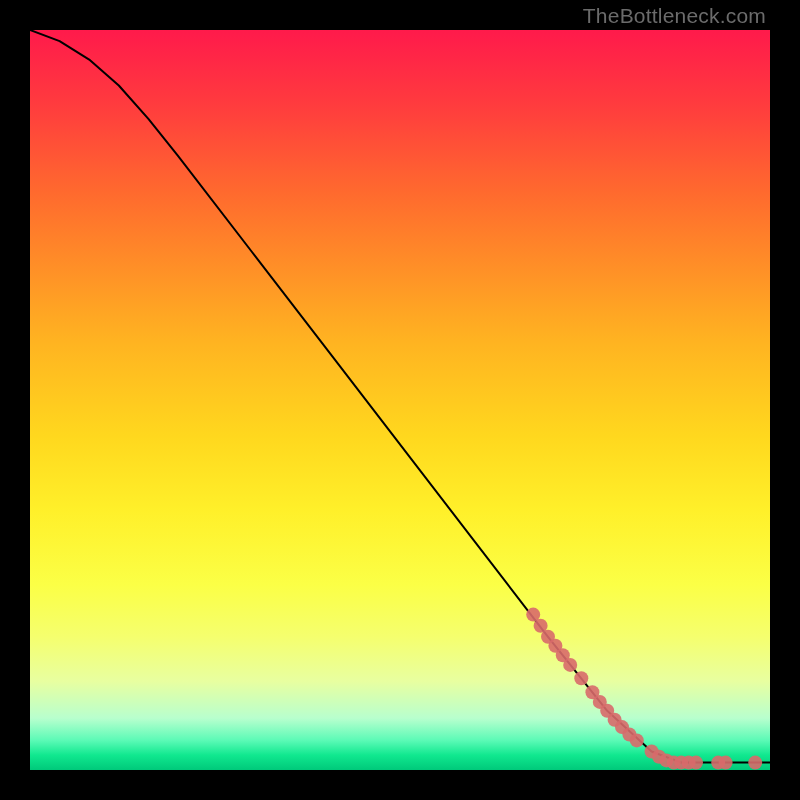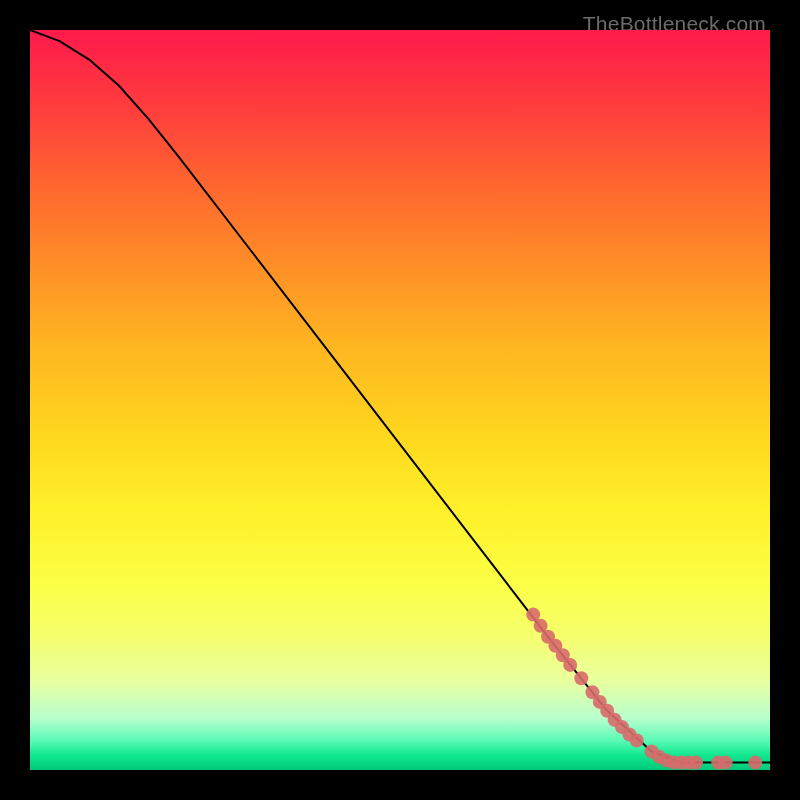--- a/index.html
+++ b/index.html
@@ -37,21 +37,21 @@
       #f5ff6e 82%,
       #e8ffa0 88%,
       #b8ffce 93%,
       #5bfab6 96%,
       #10e88f 98%,
       #00c97a 100%
     );
   }
   .watermark {
     position: absolute;
-    top: 12px;
+    top: 4px;
     right: 34px;
     color: #6b6b6b;
     font-size: 21px;
     font-weight: 400;
     letter-spacing: 0.2px;
     user-select: none;
   }
   svg.overlay {
     position: absolute;
     left: 0;

